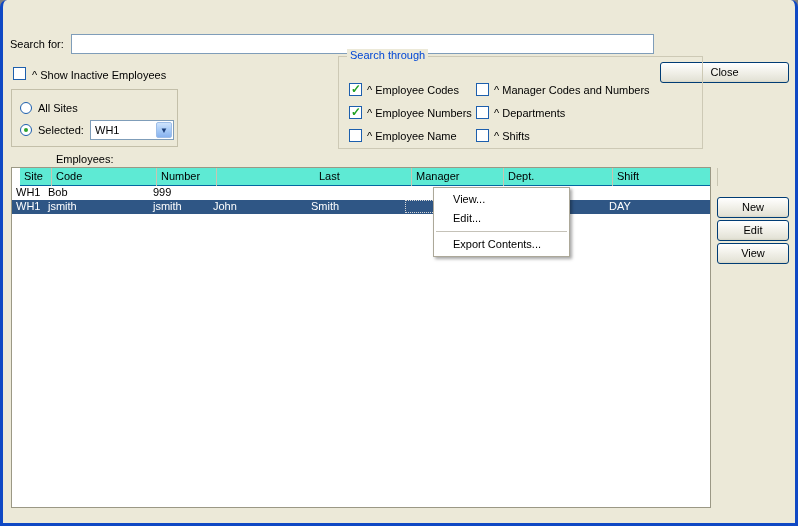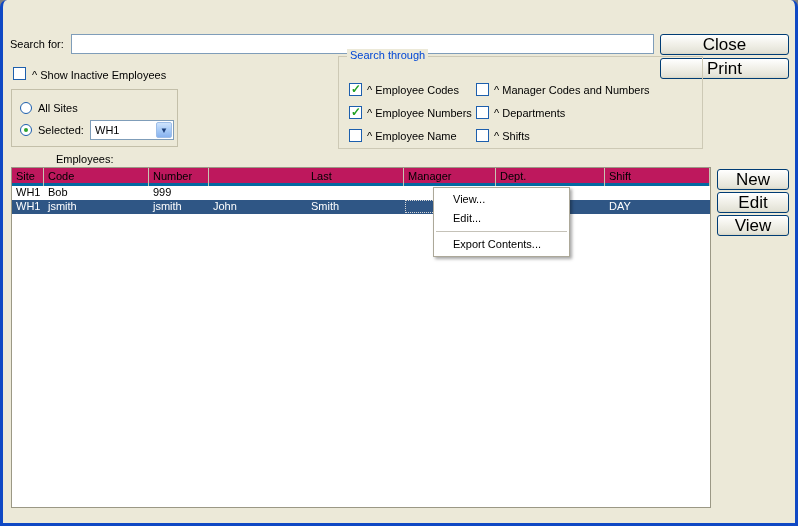--- a/index.html
+++ b/index.html
@@ -28,44 +28,44 @@
   .gl-min{position:absolute;left:4px;bottom:4px;width:8px;height:3px;background:#fff;}
   .gl-max{position:absolute;left:4px;top:4px;width:12px;height:11px;border:2px solid #fff;border-top-width:4px;}
   .gl-close{position:absolute;left:0;top:0;width:100%;height:100%;color:#fff;font-weight:bold;
     font-size:12px;text-align:center;line-height:19px;}
   .label{position:absolute;white-space:nowrap;}
   .textinput{
     position:absolute;left:68px;top:34px;width:583px;height:20px;
     border:1px solid #7F9DB9;background:#fff;padding:0 3px;font-size:11px;outline:none;
   }
   .btn{
-    position:absolute;height:21px;text-align:center;line-height:19px;font-size:17px;
+    position:absolute;height:21px;text-align:center;line-height:19px;font-size:11px;
     background:linear-gradient(180deg,#FFFFFF 0%,#F2F1EA 45%,#E4E3D7 90%,#D6D5C5 100%);
-    border:1px solid #003C74;border-radius:3px;cursor:default;
+    border:1px solid #003C74;border-radius:3px;cursor:default;margin-top:28px;
   }
   .btn-wide{left:657px;width:129px;}
   .btn-side{left:714px;width:72px;}
   .cb{position:absolute;width:13px;height:13px;background:#fff;border:1px solid #1D5FAD;}
   .cb.checked::after{content:"\2713";position:absolute;left:1px;top:-2px;color:var(--check,#21A121);
     font-weight:bold;font-size:12px;}
   .radio{position:absolute;width:12px;height:12px;border:1px solid #1D5FAD;border-radius:50%;background:#fff;}
   .radio.checked::after{content:"";position:absolute;left:3px;top:3px;width:4px;height:4px;border-radius:50%;
     background:#2DA32D;}
   .panel{position:absolute;border:1px solid #C3BFA9;}
   .groupbox{position:absolute;border:1px solid #CDC9B5;}
   .group-title{position:absolute;top:-8px;left:8px;background:var(--bg,#ECE9D8);padding:0 3px;
     color:var(--grouptitle,#0046D5);white-space:nowrap;}
   .combo{position:absolute;background:#fff;border:1px solid #7F9DB9;}
   .combo-val{position:absolute;left:4px;top:0;line-height:18px;}
   .combo-arrow{position:absolute;top:1px;right:1px;bottom:1px;width:16px;
     background:linear-gradient(180deg,#CFE4FD 0%,#A8CBF7 50%,#88B3EF 100%);
     border:1px solid #9EBEE8;border-radius:2px;text-align:center;line-height:16px;color:#1B3E7A;font-size:8px;}
   .table{position:absolute;left:8px;top:167px;width:700px;height:341px;background:#fff;
     border:1px solid #9B9885;}
-  .thead{position:absolute;top:0;left:0;right:0;height:18px;background:#be185d;border-bottom:3px solid #0369a1;}
+  .thead{position:absolute;top:0;left:8px;right:0;height:18px;background:#5eead4;border-bottom:1px solid #0369a1;}
   .th{position:absolute;top:0;height:18px;line-height:17px;padding-left:4px;border-right:1px solid #C8C5B2;
     white-space:nowrap;overflow:hidden;}
   .trow{position:absolute;left:0;right:0;height:14px;}
   .trow.checked{background:var(--selection,#2F5685);color:#fff;}
   .cell{position:absolute;top:0;height:14px;line-height:13px;padding-left:4px;white-space:nowrap;overflow:hidden;}
   .c0{left:0;width:32px}.c1{left:32px;width:105px}.c2{left:137px;width:60px}.c3{left:197px;width:98px}
   .c4{left:295px;width:97px}.c5{left:392px;width:92px}.c6{left:484px;width:109px}.c7{left:593px;width:105px}
   .focus-cell{position:absolute;left:393px;top:32px;width:62px;height:13px;border:1px dotted #D8D8D8;}
   .menu{position:absolute;left:430px;top:187px;width:137px;background:#fff;border:1px solid #ACA899;
     box-shadow:2px 2px 3px rgba(0,0,0,.35);padding:2px 0;z-index:50;}
@@ -75,21 +75,20 @@
 </head>
 <body>
 
 <div class="window">
 
 
   <span class="label" style="left:7px;top:38px;">Search for:</span>
   <input class="textinput" type="text" value="" style="">
 
   <div class="btn btn-wide" style="top:34px;">Close</div>
-  <div class="btn btn-wide" style="top:58px;">Print</div>
 
   <div>
     <span class="cb" style="left:10px;top:67px;"></span>
     <span class="label" style="left:29px;top:69px;">^ Show Inactive Employees</span>
   </div>
 
   <div class="panel" style="left:8px;top:89px;width:167px;height:58px;">
     <div>
       <span class="radio" style="left:8px;top:12px;"></span>
       <span class="label" style="left:26px;top:12px;">All Sites</span>

